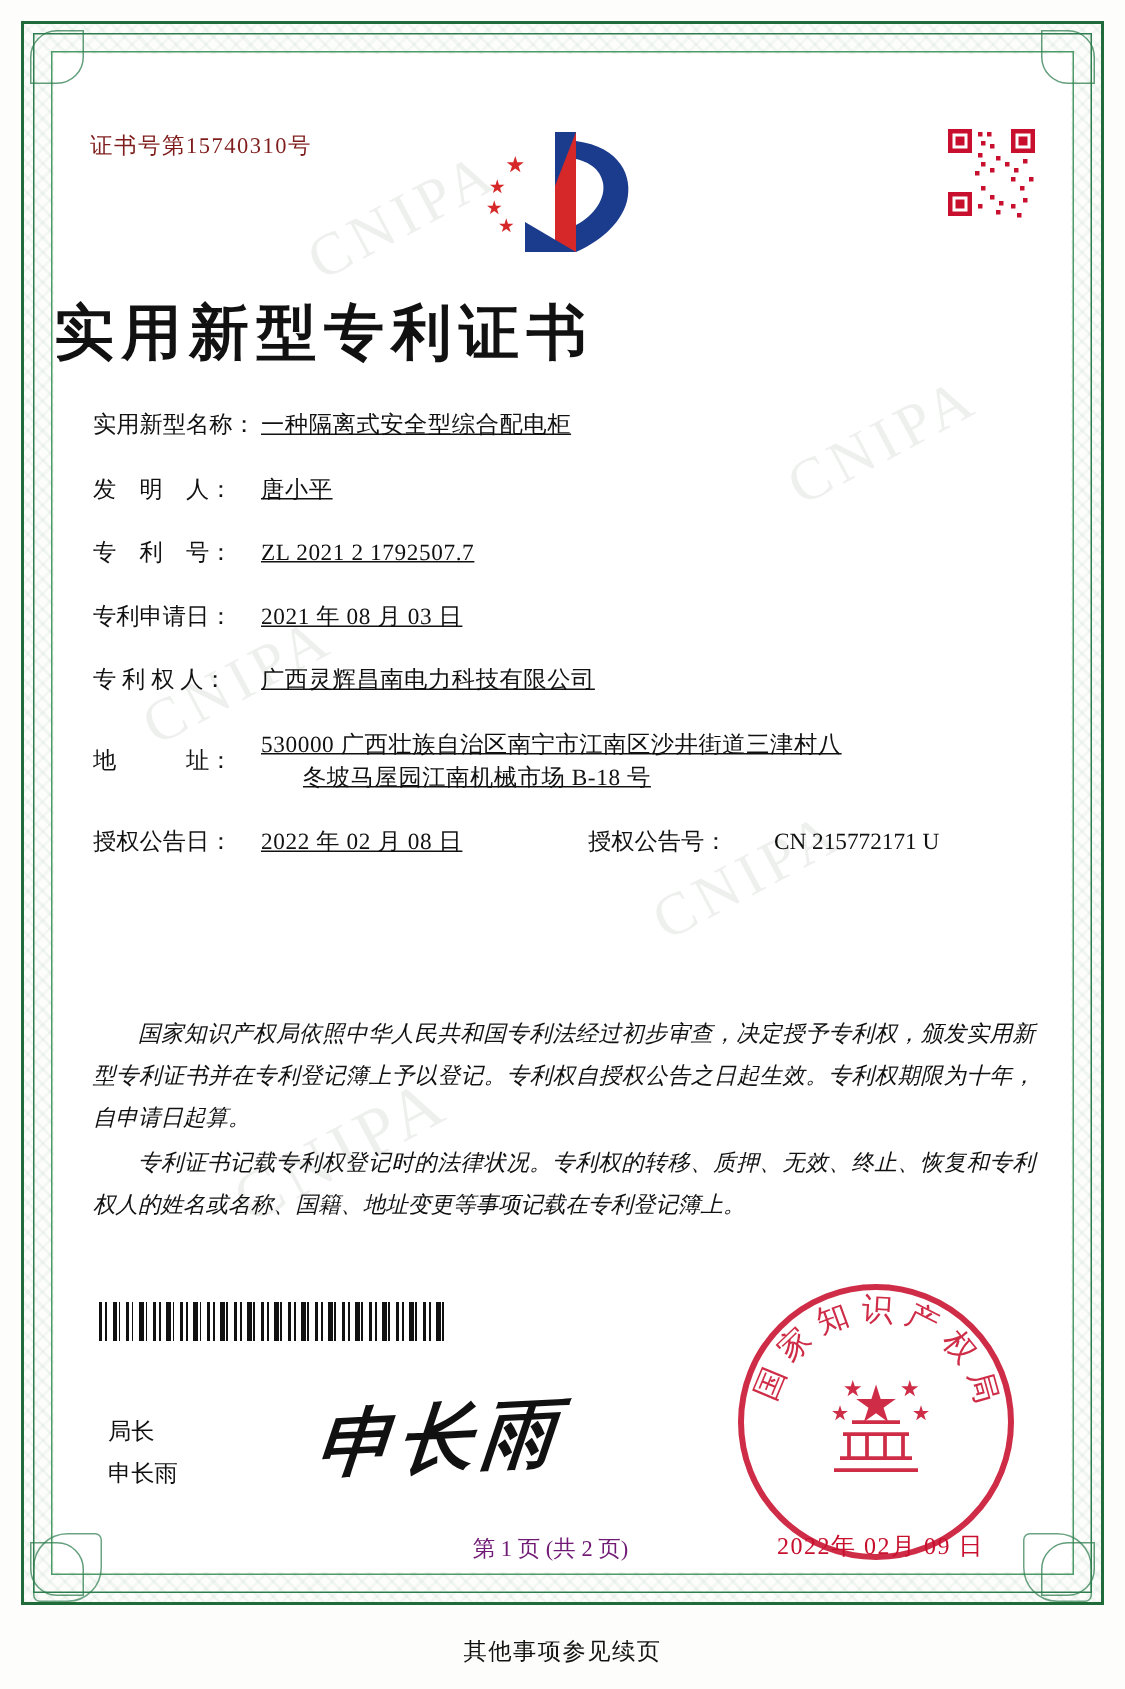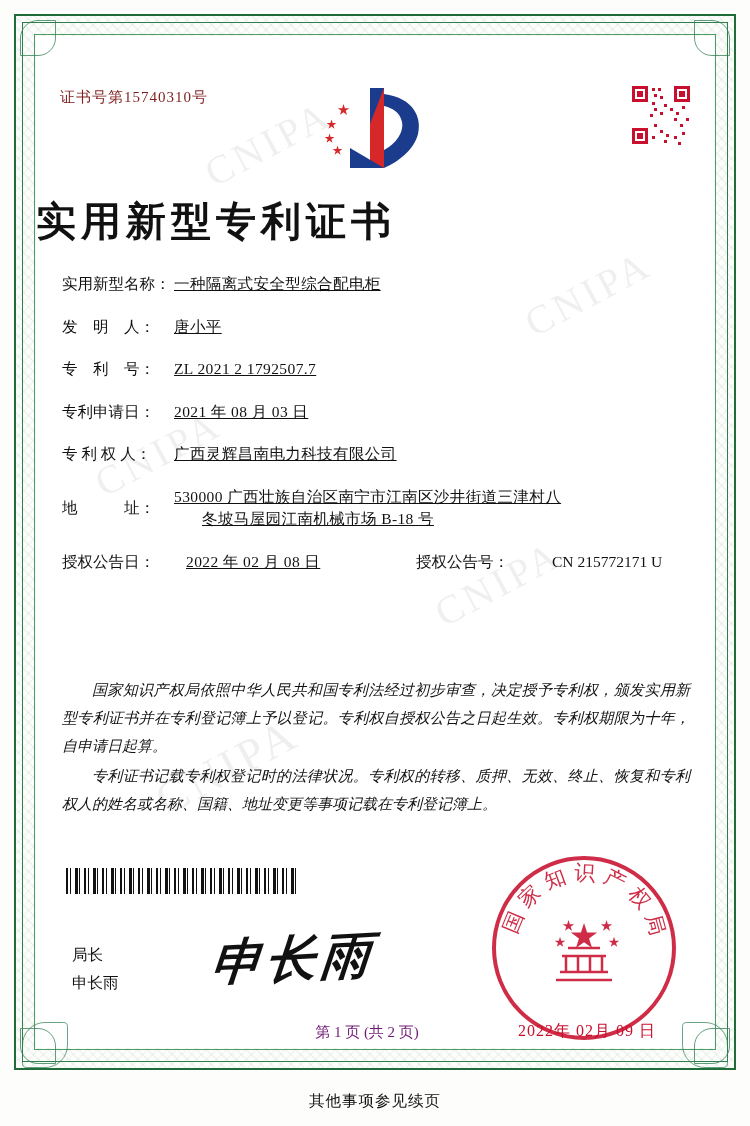--- a/index.html
+++ b/index.html
@@ -106,21 +106,21 @@
     font-size:15.5px;color:#111;line-height:1;
   }
   .row{display:flex;align-items:center;margin-bottom:27px;}
   .row .lbl{
     width:112px;flex:none;
     letter-spacing:0px;
     white-space:nowrap;
   }
   .row .val{flex:1;letter-spacing:.4px;text-decoration:underline;}
   .row .val .l2{display:block;margin-top:7px;margin-left:28px;}
-  .row.two{margin-bottom:20px;gap:12px;}
+  .row.two{margin-bottom:20px;}
   .row.two .lbl{width:112px;}
   .row.two .val{flex:none;width:218px;}
   .row.two .lbl2{width:124px;flex:none;text-align:left;}
   .row.two .val2{flex:1;}
 
   .para{
     position:absolute;left:26px;right:24px;top:640px;
     font-size:15px;color:#111;line-height:28px;
     text-align:justify;
   }

